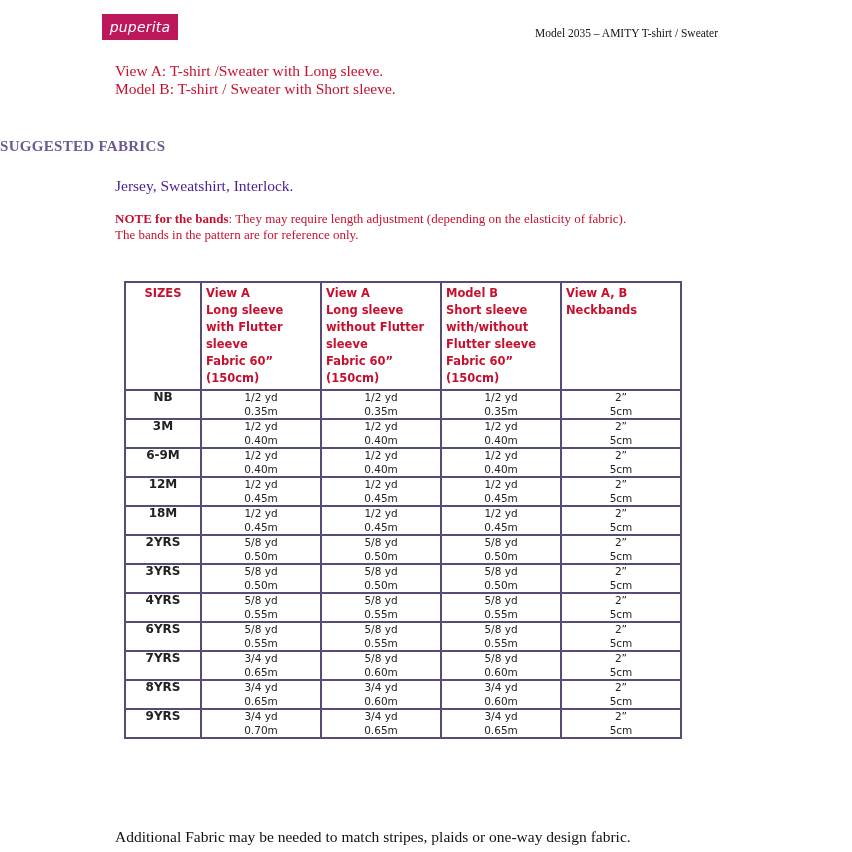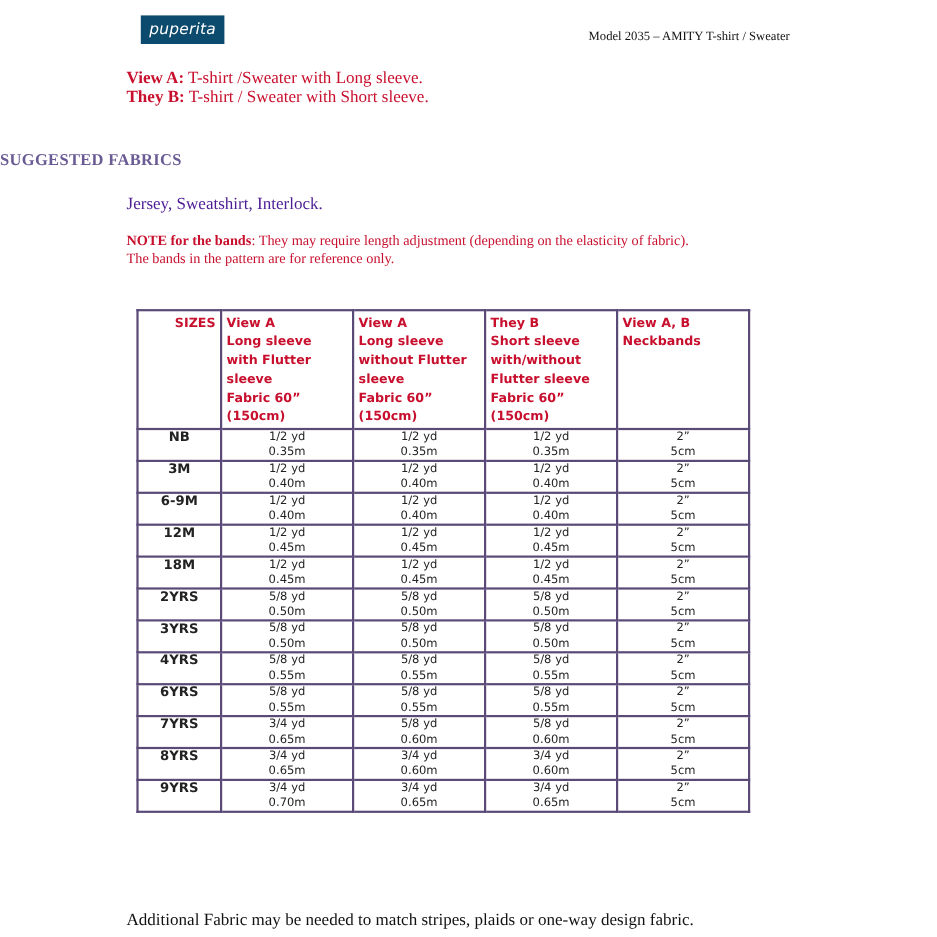--- a/index.html
+++ b/index.html
@@ -10,25 +10,25 @@
   body {
     width: 852px;
     height: 852px;
     position: relative;
     overflow: hidden;
     font-family: "Liberation Serif", serif;
     color: #111;
   }
   .logo {
     position: absolute;
-    left: 128px;
+    left: 102px;
     top: 14px;
     width: 76px;
     height: 26px;
-    background: #0c4a6e;
+    background: #be185d;
     color: #fff;
     font-family: "DejaVu Sans", sans-serif;
     font-size: 14px;
     line-height: 26px;
     text-align: center;
     letter-spacing: 0.2px;
     font-style: italic;
   }
   .header-title {
     position: absolute;
@@ -38,21 +38,21 @@
     color: #111;
   }
   .views {
     position: absolute;
     left: 115px;
     top: 62px;
     color: #c8102e;
     font-size: 15.5px;
     line-height: 18px;
   }
-  .views b { font-weight: bold; }
+  .views b { font-weight: normal; }
   .section-title {
     position: absolute;
     left: 0;
     width: 832px;
     top: 138px;
     text-align: left;
     color: #6b5b95;
     font-weight: bold;
     font-size: 15px;
     letter-spacing: 0.3px;
@@ -91,21 +91,21 @@
   table.sizes th {
     color: #c8102e;
     font-weight: bold;
     text-align: left;
     font-size: 11.5px;
     line-height: 17px;
     height: 84px;
     padding: 2px 4px;
   }
   table.sizes th.size-col {
-    text-align: right;
+    text-align: center;
   }
   table.sizes td {
     height: 27px;
     text-align: center;
     line-height: 13.5px;
   }
   table.sizes td.size-cell {
     font-weight: bold;
     font-size: 12px;
   }
@@ -125,21 +125,21 @@
   }
 </style>
 </head>
 <body>
 
 <div class="logo">puperita</div>
 <div class="header-title">Model 2035 – AMITY  T-shirt / Sweater</div>
 
 <div class="views">
   <div><b>View A:</b><span> T-shirt /Sweater with Long sleeve.</span></div>
-  <div><b>They B:</b><span> T-shirt / Sweater with Short sleeve.</span></div>
+  <div><b>Model B:</b><span> T-shirt / Sweater with Short sleeve.</span></div>
 </div>
 
 <div class="section-title">SUGGESTED FABRICS</div>
 <div class="fabrics">Jersey, Sweatshirt, Interlock.</div>
 
 <div class="note">
   <div><b>NOTE for the bands</b><span>: They may require length adjustment (depending on the elasticity of fabric).</span></div>
   <div>The bands in the pattern are for reference only.</div>
 </div>
 
@@ -163,21 +163,21 @@
           <span class="cell-line">Fabric 60” (150cm)</span>
         </th>
         <th>
           <span class="cell-line">View A</span>
           <span class="cell-line">Long sleeve</span>
           <span class="cell-line">without Flutter</span>
           <span class="cell-line">sleeve</span>
           <span class="cell-line">Fabric 60” (150cm)</span>
         </th>
         <th>
-          <span class="cell-line">They B</span>
+          <span class="cell-line">Model B</span>
           <span class="cell-line">Short sleeve</span>
           <span class="cell-line">with/without</span>
           <span class="cell-line">Flutter sleeve</span>
           <span class="cell-line">Fabric 60” (150cm)</span>
         </th>
         <th>
           <span class="cell-line">View A, B</span>
           <span class="cell-line">Neckbands</span>
         </th>
       </tr>

